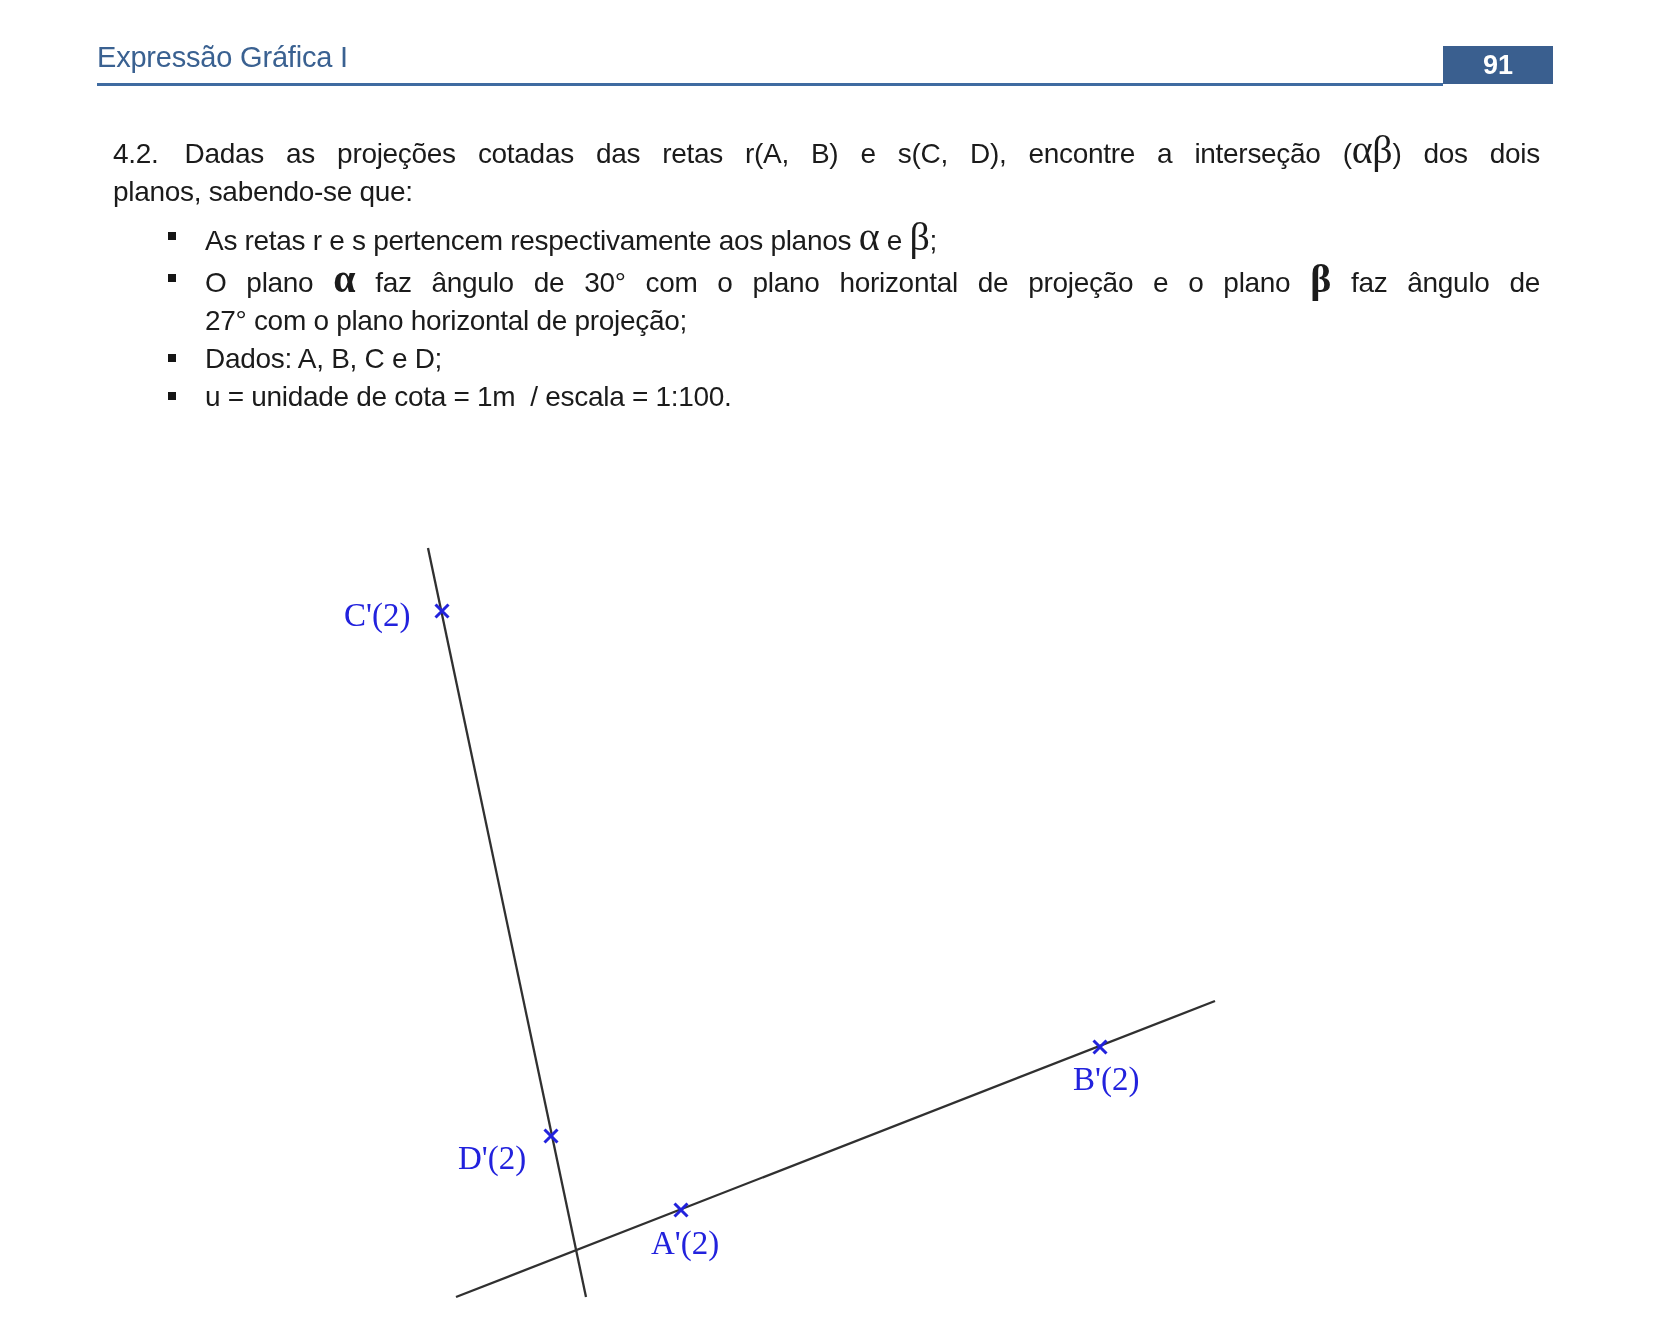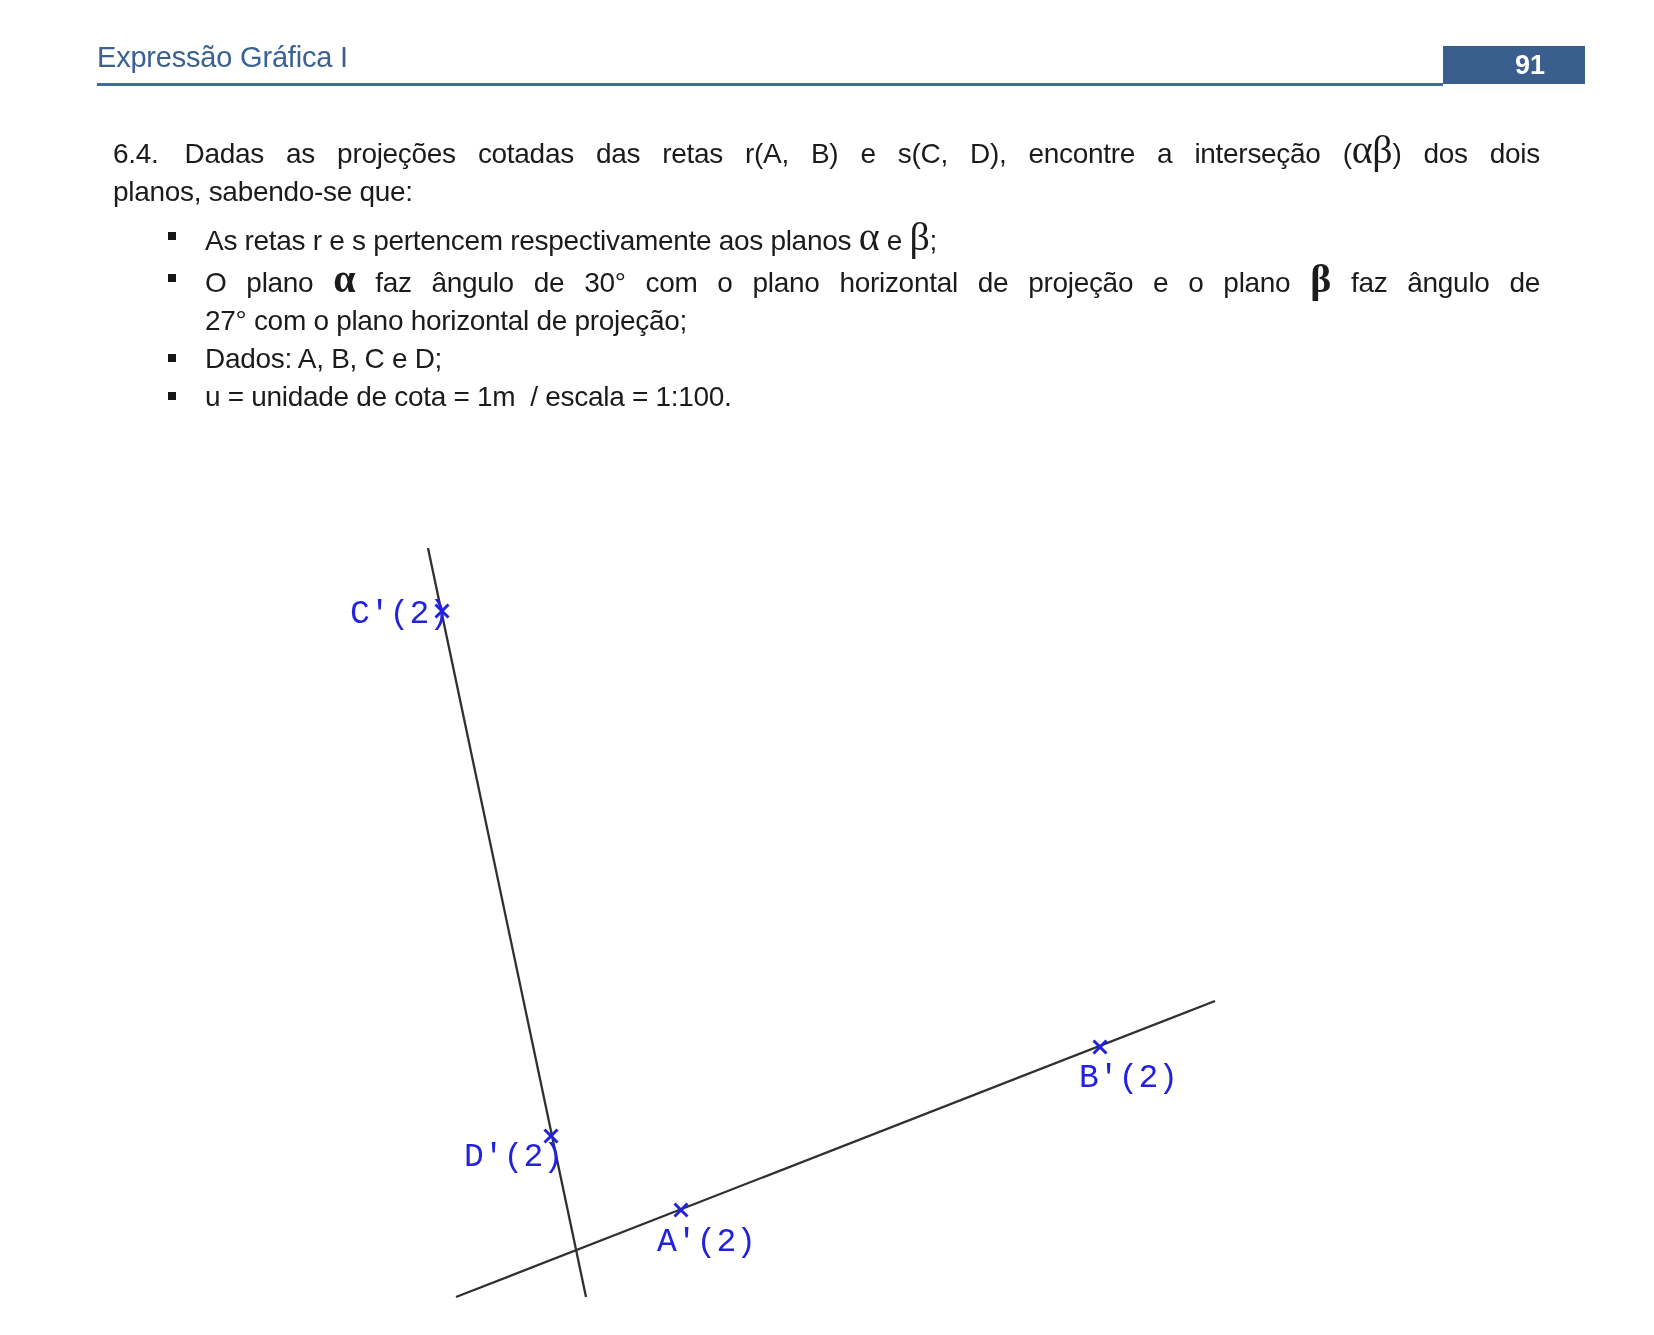--- a/index.html
+++ b/index.html
@@ -19,21 +19,21 @@
   .header-title{
     position:absolute;left:97px;top:40px;font-size:29px;line-height:34px;
     color:var(--accent);letter-spacing:-0.2px;
   }
   .header-rule{
     position:absolute;left:97px;top:83px;width:1346px;height:3px;background:var(--rule);
   }
   .page-badge{
     position:absolute;left:1443px;top:46px;width:110px;height:38px;background:var(--badge-bg);
     display:flex;align-items:center;justify-content:center;
-    color:#ffffff;font-weight:bold;font-size:27px;padding-left:32px;
+    color:#ffffff;font-weight:bold;font-size:27px;
   }
   
   .exercise{
     position:absolute;left:113px;top:131px;width:1427px;
     font-size:28px;letter-spacing:-0.3px;color:var(--ink);
   }
   .line{line-height:38px;white-space:pre-wrap;}
   .justify{text-align:justify;text-align-last:justify;}
   .intro-line2{}
   .num{margin-right:4px;}
@@ -42,36 +42,36 @@
   .bullets{margin-left:55px;margin-top:7px;}
   .bullet{display:flex;align-items:flex-start;}
   .bmark-col{width:37px;flex:0 0 37px;padding-top:14px;}
   .bmark{display:block;width:8px;height:8px;background:#151515;}
   .btext{flex:1 1 auto;width:1335px;}
   
   .diagram-svg{position:absolute;left:0;top:0;width:1654px;height:1335px;}
   .diagram-layer{position:absolute;left:0;top:0;width:1654px;height:1335px;pointer-events:none;}
   .pt-label{
     position:absolute;color:var(--blue);font-size:33px;line-height:36px;
-    font-family:Liberation Mono, monospace;letter-spacing:0;margin-left:6px;
+    font-family:Liberation Serif, serif;letter-spacing:0;
   }
 </style>
 </head>
 <body>
 
 <div class="page">
 
   <div class="header-title">Expressão Gráfica I</div>
   <div class="header-rule"></div>
   <div class="page-badge">
     <span>91</span>
   </div>
 
   <div class="exercise">
-    <div class="line justify"><span class="num">6.4.</span><span> Dadas as projeções cotadas das retas r(A, B) e s(C, D), encontre a interseção (</span><span class="greek">αβ</span><span>) dos dois</span></div>
+    <div class="line justify"><span class="num">4.2.</span><span> Dadas as projeções cotadas das retas r(A, B) e s(C, D), encontre a interseção (</span><span class="greek">αβ</span><span>) dos dois</span></div>
     <div class="line intro-line2">planos, sabendo-se que:</div>
 
     <div class="bullets">
 
       <div class="bullet">
         <span class="bmark-col">
             <span class="bmark"></span>
           </span>
         <div class="btext">
           <div class="line"><span>As retas r e s pertencem respectivamente aos planos </span><span class="greek">α</span><span> e </span><span class="greek">β</span><span>;</span></div>

